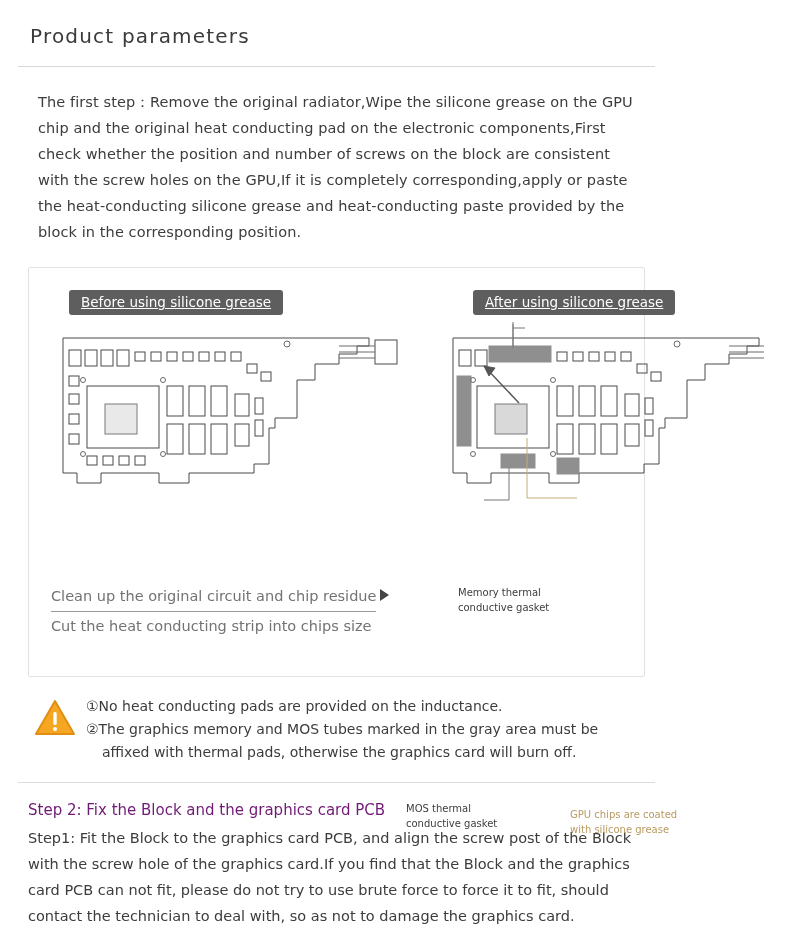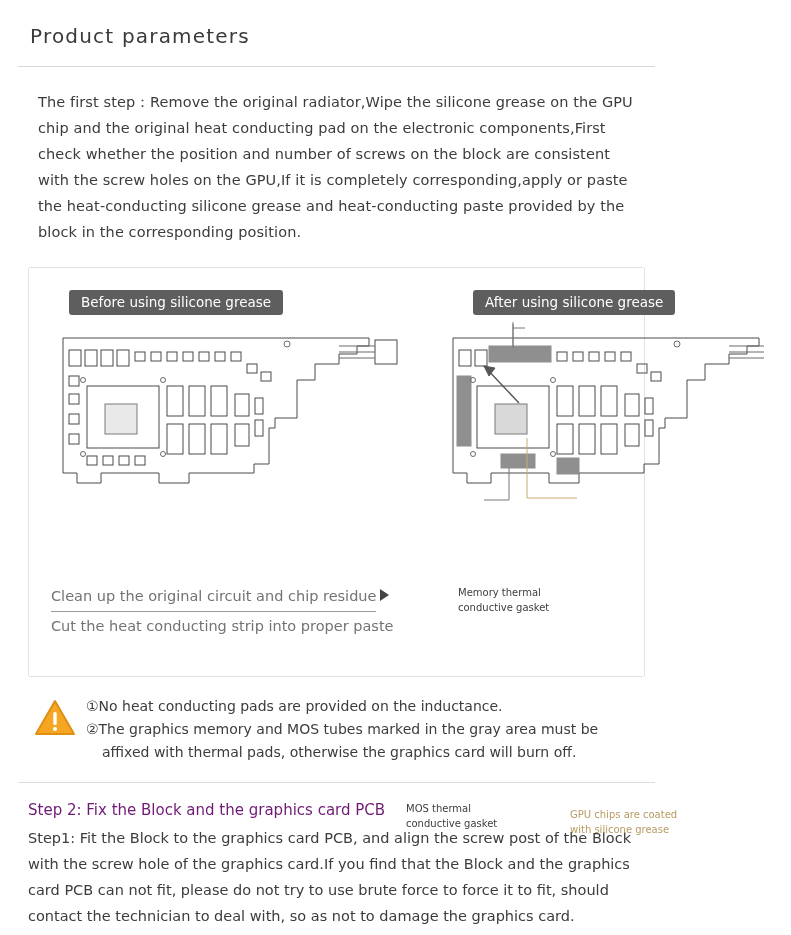--- a/index.html
+++ b/index.html
@@ -56,20 +56,21 @@
   }
   .pill {
     position: absolute;
     top: 22px;
     background: #5e5e5e;
     color: #ffffff;
     font-size: 13.5px;
     padding: 4px 12px 5px 12px;
     border-radius: 3px;
     white-space: nowrap;
+    text-decoration: underline;
   }
   .pill-left { left: 40px; }
   .pill-right { left: 444px; }
 
   .svgwrap { position: absolute; left: 0; top: 0; }
 
   .callout {
     position: absolute;
     font-size: 10px;
     line-height: 15px;
@@ -281,21 +282,21 @@
 
     <div class="callout gold" style="left:541px; top:539px;">
       <div>GPU chips are coated</div>
       <div>with silicone grease</div>
     </div>
 
     <div class="bottom-lines">
       <div>
         <span class="line-underlined">Clean up the original circuit and chip residue</span><span class="play-tri"></span>
       </div>
-      <div>Cut the heat conducting strip into proper paste</div>
+      <div>Cut the heat conducting strip into chips size</div>
     </div>
   </div>
 
   <div class="warning">
     <span class="warn-icon">
       <svg width="42" height="38" viewBox="0 0 42 38">
         <path d="M21,2 L40,35 L2,35 Z" fill="#f5a623" stroke="#e08f12" stroke-width="2" stroke-linejoin="round"></path>
         <rect x="19.3" y="13" width="3.4" height="13" rx="1.5" fill="#ffffff"></rect>
         <circle cx="21" cy="30" r="2" fill="#ffffff"></circle>
       </svg>

